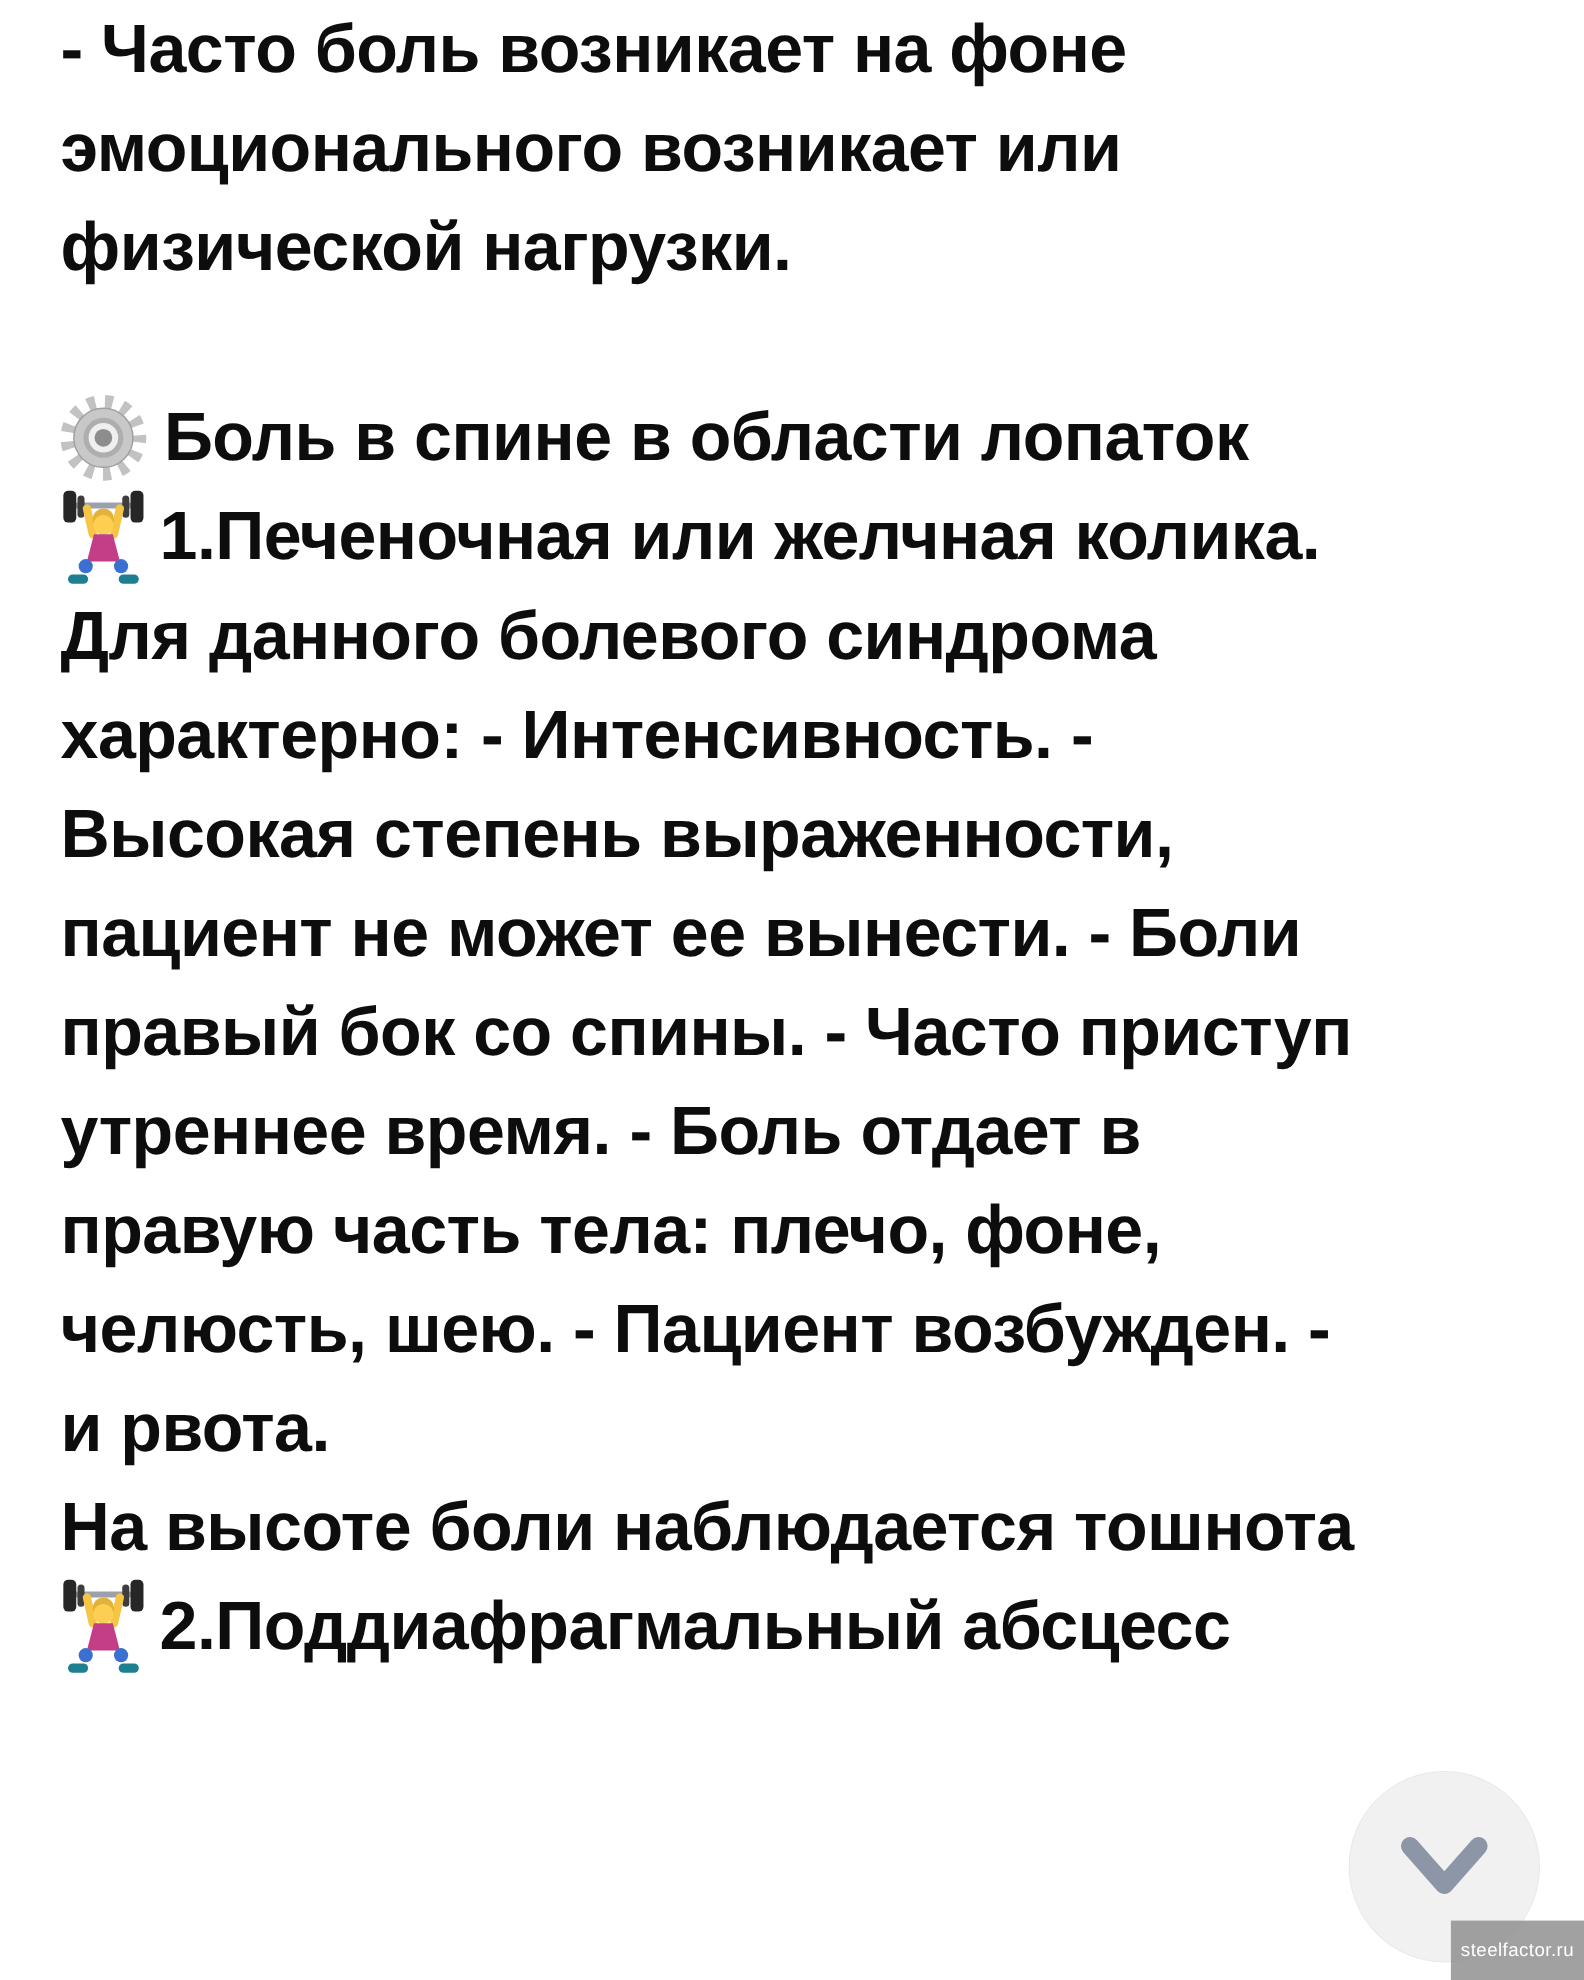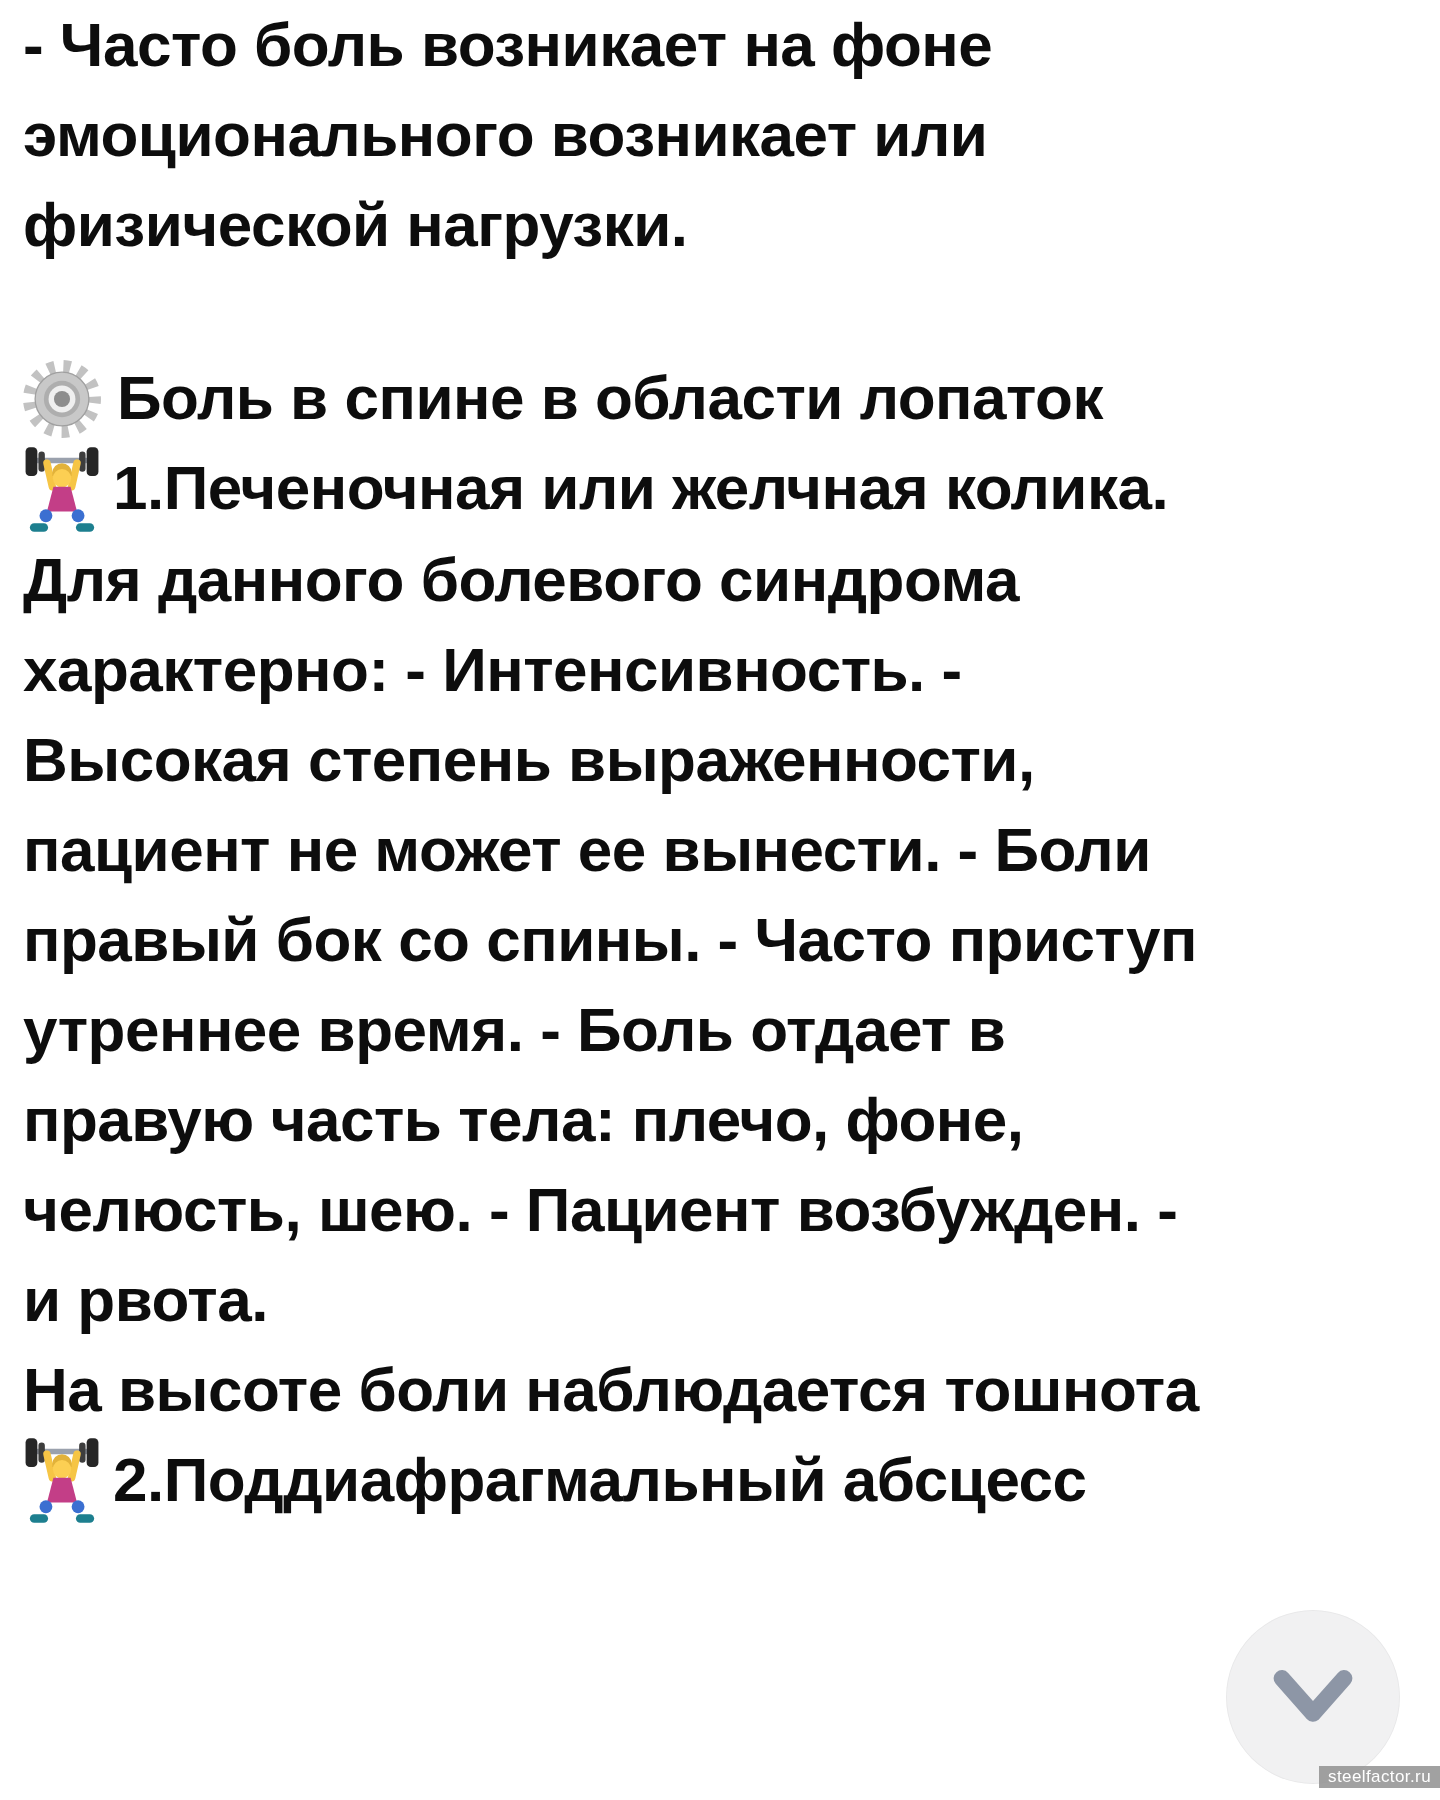--- a/index.html
+++ b/index.html
@@ -6,21 +6,21 @@
   body{background:#fff;}
   .page{
     position:relative;
     width:1440px;height:1800px;
     overflow:hidden;
     background:var(--page-bg,#ffffff);
   }
   .content{
     position:absolute;
     top:0;left:0;right:0;bottom:0;
-    padding-left:23px;
+    padding-left:55px;
   }
   .line{
     font:700 62px/90px "Liberation Sans","DejaVu Sans",sans-serif;
     letter-spacing:-0.5px;
     color:var(--text,#0d0d0d);
     white-space:nowrap;
   }
   .para-gap{margin-top:83px;}
   .emoji{display:inline-block;vertical-align:middle;}
   .emoji-gear{width:86px;height:86px;margin:-8px 12px 0 -4px;}
@@ -32,26 +32,26 @@
     width:174px;height:174px;
     border-radius:50%;
     background:var(--btn-bg,#f1f1f2);
     border:none;padding:0;
     box-shadow:inset 0 0 0 1px rgba(0,0,0,0.035);
     display:flex;align-items:center;justify-content:center;
     cursor:pointer;z-index:5;
   }
   .scroll-btn svg{width:88px;height:58px;color:var(--chevron,#8d96a6);}
   .watermark{
-    position:absolute;right:0;bottom:12px;
+    position:absolute;right:0;bottom:0;
     background:var(--wm-bg,rgba(145,145,145,0.85));
     color:var(--wm-text,#ffffff);
     font:400 17px/22px "Liberation Sans","DejaVu Sans",sans-serif;
     letter-spacing:.4px;
-    padding:0 9px;
+    padding:16px 9px;
     z-index:6;
   }
 </style>
 </head>
 <body>
 
 <svg width="0" height="0" style="position:absolute" aria-hidden="true">
   <defs>
     <symbol id="sym-gear" viewBox="0 0 64 64">
       <circle cx="32" cy="32" r="23" fill="none" stroke="#c2c2c2" stroke-width="12" stroke-dasharray="5 6.12" stroke-dashoffset="2"></circle>

